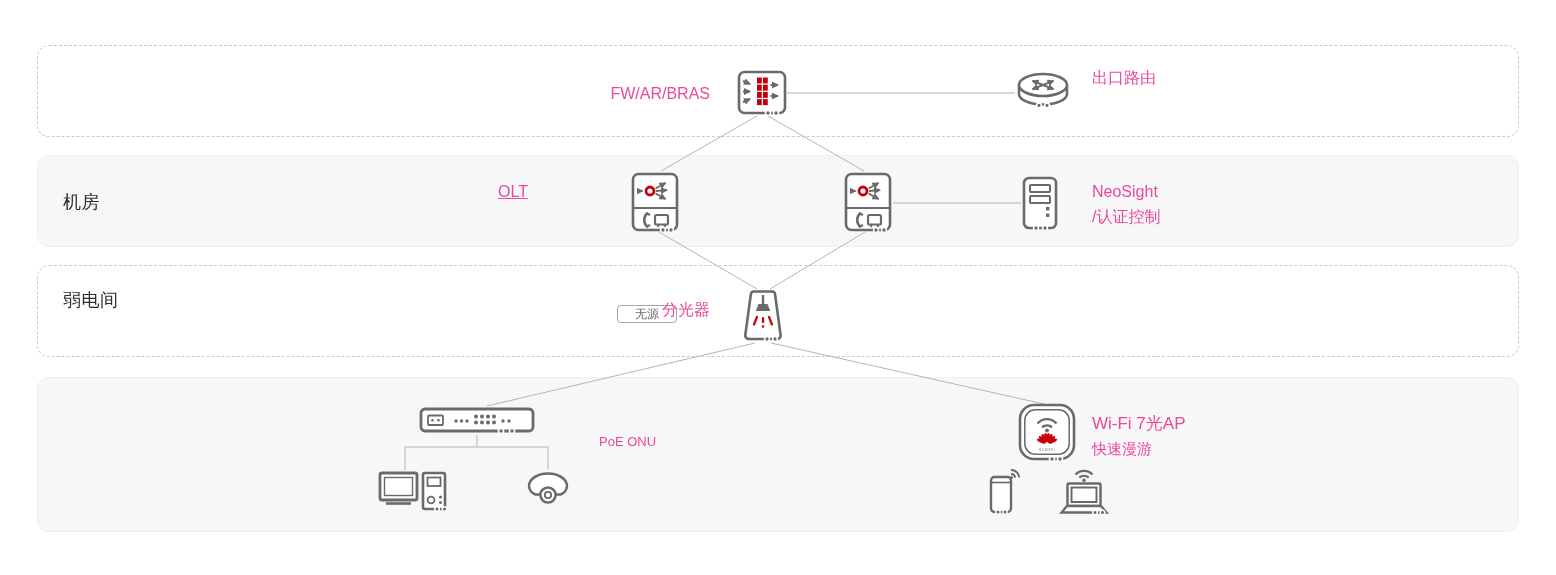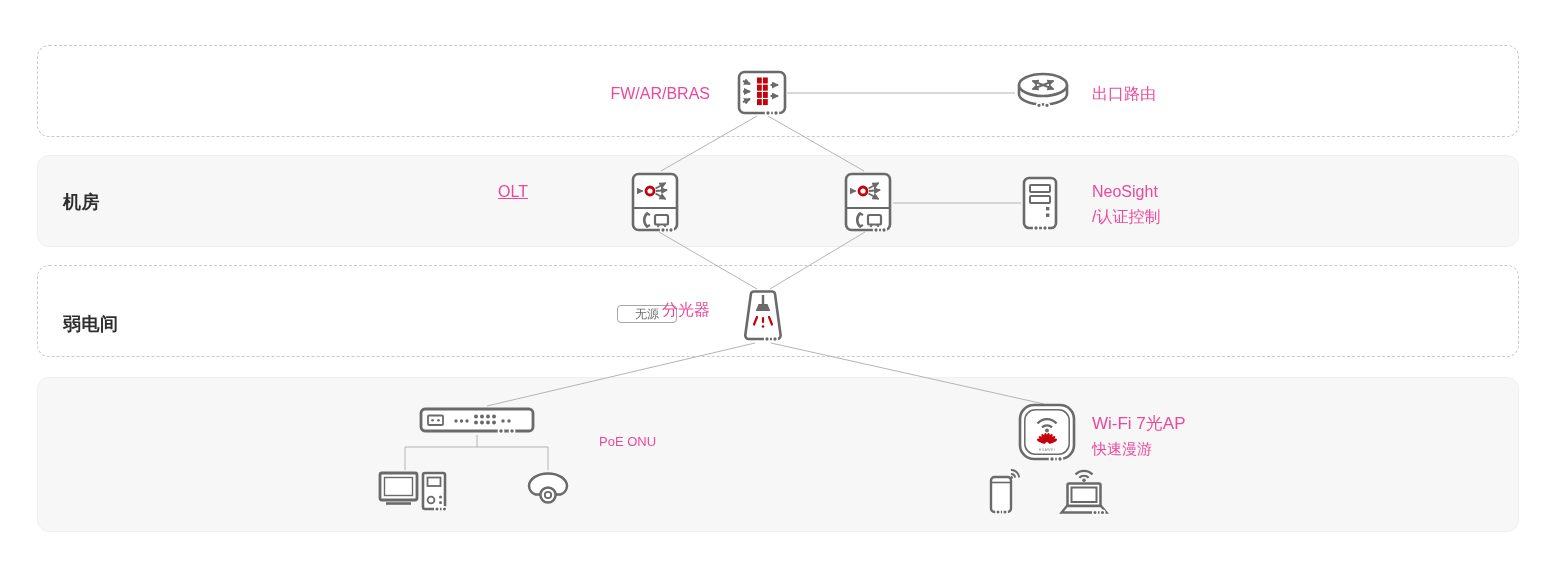--- a/index.html
+++ b/index.html
@@ -4,21 +4,21 @@
 <style>
   * { margin:0; padding:0; box-sizing:border-box; }
   html,body { background:#ffffff; }
   body { font-family:"Liberation Sans","DejaVu Sans",sans-serif; }
   .canvas { position:relative; width:1556px; height:575px; background:#fff; overflow:hidden; }
 
   .zone { position:absolute; left:37px; width:1482px; border-radius:12px; }
   .zone.dashed { border:1px dashed #c9c9c9; background:#fff; }
   .zone.gray   { background:#f7f7f7; border:1px solid #efefef; }
 
-  .zone-label { position:absolute; left:63px; font-size:18px; font-weight:700; color:#2e2e2e; letter-spacing:0.5px; }
+  .zone-label { position:absolute; left:63px; font-size:18px; font-weight:400; color:#2e2e2e; letter-spacing:0.5px; }
 
   .edges { position:absolute; left:0; top:0; width:1556px; height:575px; }
   .edges line { stroke:#b4b4b4; stroke-width:1; }
 
   .node { position:absolute; }
   .node svg { display:block; }
 
   .lbl { position:absolute; font-size:16px; color:#ec4899; line-height:20px; white-space:nowrap; }
   .lbl.right  { text-align:right; }
   .lbl.center { text-align:center; white-space:normal; }
@@ -37,21 +37,21 @@
 <body>
 
 <div class="canvas">
 
   <div class="zone dashed" style="top:45px;  height:92px;"></div>
   <div class="zone gray" style="top:155px; height:92px;"></div>
   <div class="zone dashed" style="top:265px; height:92px;"></div>
   <div class="zone gray" style="top:377px; height:155px;"></div>
 
   <div class="zone-label" style="top:190px;">机房</div>
-  <div class="zone-label" style="top:312px;">弱电间</div>
+  <div class="zone-label" style="top:288px;">弱电间</div>
 
   <svg class="edges">
     <defs>
       <marker id="ah" markerUnits="userSpaceOnUse" markerWidth="7" markerHeight="7" refX="6" refY="3.5" orient="auto">
         <path d="M0,0 L7,3.5 L0,7 Z" fill="#6a6a6a"></path>
       </marker>
     </defs>
     <line x1="787" y1="93" x2="1015" y2="93"></line>
     <line x1="757" y1="116" x2="661" y2="171"></line>
     <line x1="768" y1="116" x2="864" y2="171"></line>
@@ -99,21 +99,21 @@
       <g stroke="#6a6a6a" stroke-width="1.9" marker-end="url(#ah)">
         <line x1="27" y1="14" x2="37.5" y2="9.8"></line>
         <line x1="27" y1="14" x2="16.5" y2="9.8"></line>
         <line x1="27" y1="14" x2="37.5" y2="18.2"></line>
         <line x1="27" y1="14" x2="16.5" y2="18.2"></line>
       </g>
       <circle cx="23" cy="34.3" r="2.4" fill="#6a6a6a" stroke="#fff" stroke-width="1.5"></circle>
       <circle cx="31" cy="34.3" r="2.4" fill="#6a6a6a" stroke="#fff" stroke-width="1.5"></circle>
     </svg>
   </div>
-  <div class="lbl" style="left:1092px; top:84px;">出口路由</div>
+  <div class="lbl" style="left:1092px; top:68px;">出口路由</div>
 
   <div class="lbl center olt-label" style="left:433px; top:180px; width:160px;">
     <span class="ln">OLT</span>
   </div>
 
   <div class="node" style="left:631px; top:172px;">
     <svg width="48" height="60" viewBox="0 0 48 60">
       <rect x="2" y="2" width="44" height="56" rx="5.5" fill="#fff" stroke="#6a6a6a" stroke-width="2.6"></rect>
       <line x1="2.5" y1="36" x2="45.5" y2="36" stroke="#6a6a6a" stroke-width="2"></line>
       <line x1="6.5" y1="19" x2="11.5" y2="19" stroke="#6a6a6a" stroke-width="2.1" marker-end="url(#ah)"></line>

